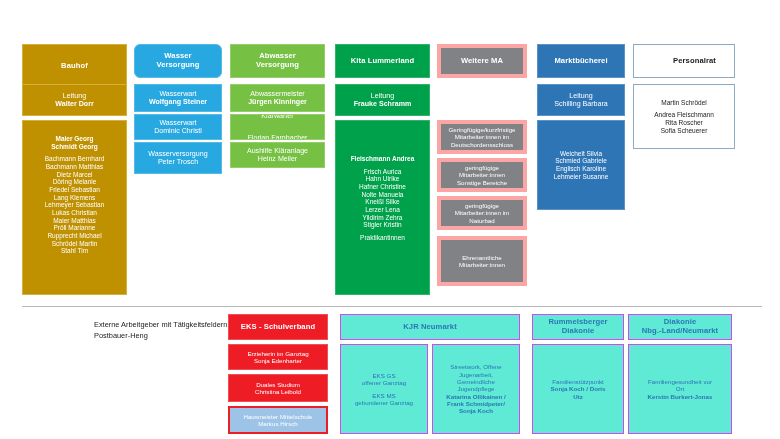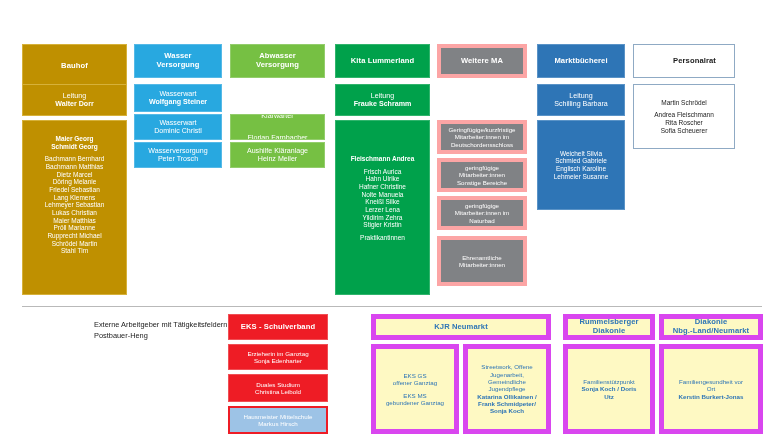--- a/index.html
+++ b/index.html
@@ -33,21 +33,21 @@
   
   .c-gold   { background: #bf9000; color: #ffffff; border: 1px solid #d6b13a; }
   .c-blue   { background: #28a8e0; color: #ffffff; border: 1px solid #55b9e7; }
   .c-green  { background: #76c043; color: #ffffff; border: 1px solid #93cd6c; }
   .c-kita   { background: #00a14b; color: #ffffff; border: 1px solid #30b46c; }
   .c-gray   { background: #808285; color: #ffffff; border: 4px solid #fca5a5; }
   .c-dblue  { background: #2e75b6; color: #ffffff; border: 1px solid #5a93c7; }
   .c-white  { background: #ffffff; color: #1a1a1a; border: 1px solid #8faac4; }
   .c-red    { background: #ee1c25; color: #ffffff; border: 1px solid #f04f55; }
   .c-lblue  { background: #9dc3e6; color: #ffffff; border: 2px solid #ee1c25; }
-  .c-outln  { background: #fef9c3; color: #2e75b6; border: 5px solid #d946ef; margin-left: 31px; }
+  .c-outln  { background: #5eead4; color: #2e75b6; border: 1px solid #d946ef; }
 
   .hdr { font-weight: bold; font-size: 7.6px; letter-spacing: .1px; }
   .sub { font-size: 7.1px; }
   .lst { font-size: 6.5px; }
   .lst .nm { font-weight: bold; }
   .tiny { font-size: 6.2px; }
 
   .divider {
     position: absolute;
     left: 22px;
@@ -92,45 +92,49 @@
     <span class="ln">Lang Klemens</span>
     <span class="ln">Lehmeyer Sebastian</span>
     <span class="ln">Lukas Christian</span>
     <span class="ln">Maier Matthias</span>
     <span class="ln">Pröll Marianne</span>
     <span class="ln">Rupprecht Michael</span>
     <span class="ln">Schrödel Martin</span>
     <span class="ln">Stahl Tim</span>
   </div>
 
-  <div class="box c-blue hdr" style="left:134px; top:44px; width:88px; height:34px;">
+  <div class="box c-blue hdr" style="left:134px; top:44px; width:88px; height:34px;border-radius:6px;">
     <span class="ln">Wasser</span>
     <span class="ln">Versorgung</span>
   </div>
 
   <div class="box c-blue sub" style="left:134px; top:84px; width:88px; height:28px;">
     <span class="ln">Wasserwart</span>
     <span class="ln" style="font-weight:bold">Wolfgang Steiner</span>
   </div>
 
   <div class="box c-blue sub" style="left:134px; top:114px; width:88px; height:26px;">
     <span class="ln">Wasserwart</span>
     <span class="ln">Dominic Christl</span>
   </div>
 
-  <div class="box c-blue sub" style="left:134px; top:142px; width:88px; height:26px;">
+  <div class="box c-blue sub" style="left:134px; top:142px; width:88px; height:32px;">
     <span class="ln">Wasserversorgung</span>
     <span class="ln">Peter Trosch</span>
   </div>
 
   <div class="box c-green hdr" style="left:230px; top:44px; width:95px; height:34px;">
     <span class="ln">Abwasser</span>
     <span class="ln">Versorgung</span>
   </div>
 
+  <div class="box c-green sub" style="left:230px; top:84px; width:95px; height:28px;">
+    <span class="ln">Abwassermeister</span>
+    <span class="ln" style="font-weight:bold">Jürgen Kinninger</span>
+  </div>
 
   <div class="box c-green sub" style="left:230px; top:114px; width:95px; height:26px;gap:14px;">
     <span class="ln">Klärwärter</span>
     <span class="ln">Florian Farnbacher</span>
   </div>
 
   <div class="box c-green sub" style="left:230px; top:142px; width:95px; height:26px;">
     <span class="ln">Aushilfe Kläranlage</span>
     <span class="ln">Heinz Meiler</span>
   </div>

